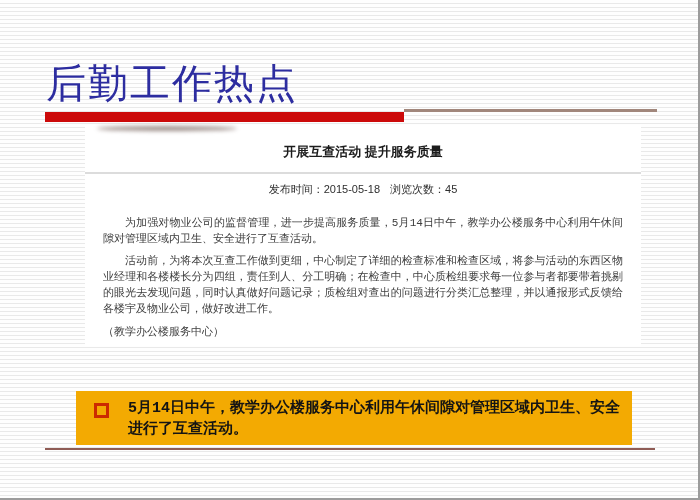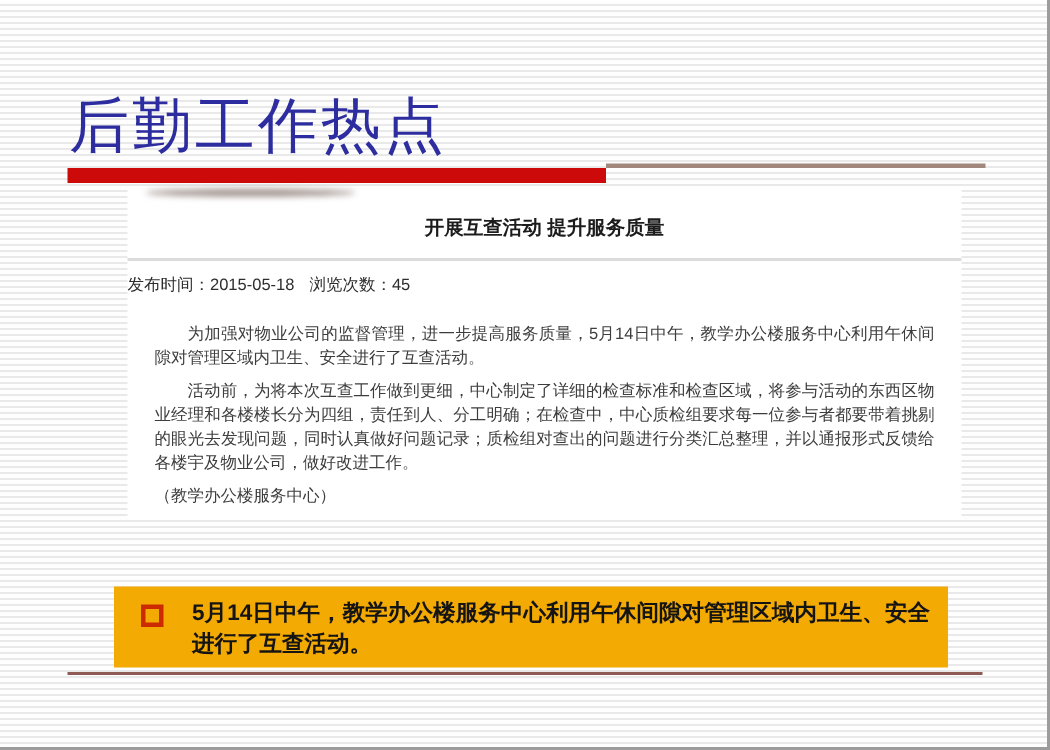--- a/index.html
+++ b/index.html
@@ -84,40 +84,41 @@
     top: 47px;
     width: 100%;
     height: 2px;
     background: #dcdcdc;
   }
   .article-meta {
     position: absolute;
     left: 0;
     top: 57px;
     width: 100%;
-    text-align: left;
+    text-align: center;
     font-size: 11px;
     color: #2e2e2e;
   }
   .article-meta .gap { display: inline-block; width: 10px; }
   .article-body {
     position: absolute;
     left: 0;
     top: 90px;
     width: 100%;
     box-sizing: border-box;
     padding: 0 18px;
     font-size: 11px;
     line-height: 16px;
     color: #3d3d3d;
     text-align: justify;
   }
   .article-body p {
     margin: 0 0 6px 0;
     text-indent: 2em;
+    font-family: Liberation Mono, monospace;
   }
   .article-signature {
     text-align: left;
     font-size: 11px;
     color: #3d3d3d;
     margin-top: 4px;
     padding-right: 2px;
   }
   .callout {
     position: absolute;
@@ -139,20 +140,21 @@
   .callout-text {
     position: absolute;
     left: 52px;
     top: 7px;
     width: 492px;
     font-size: 15px;
     line-height: 21px;
     font-weight: bold;
     color: #141414;
     text-align: justify;
+    font-family: Liberation Mono, monospace;
   }
   .bottom-rule {
     position: absolute;
     left: 45px;
     top: 448px;
     width: 610px;
     height: 2px;
     background: #8f5c55;
   }
 </style>

